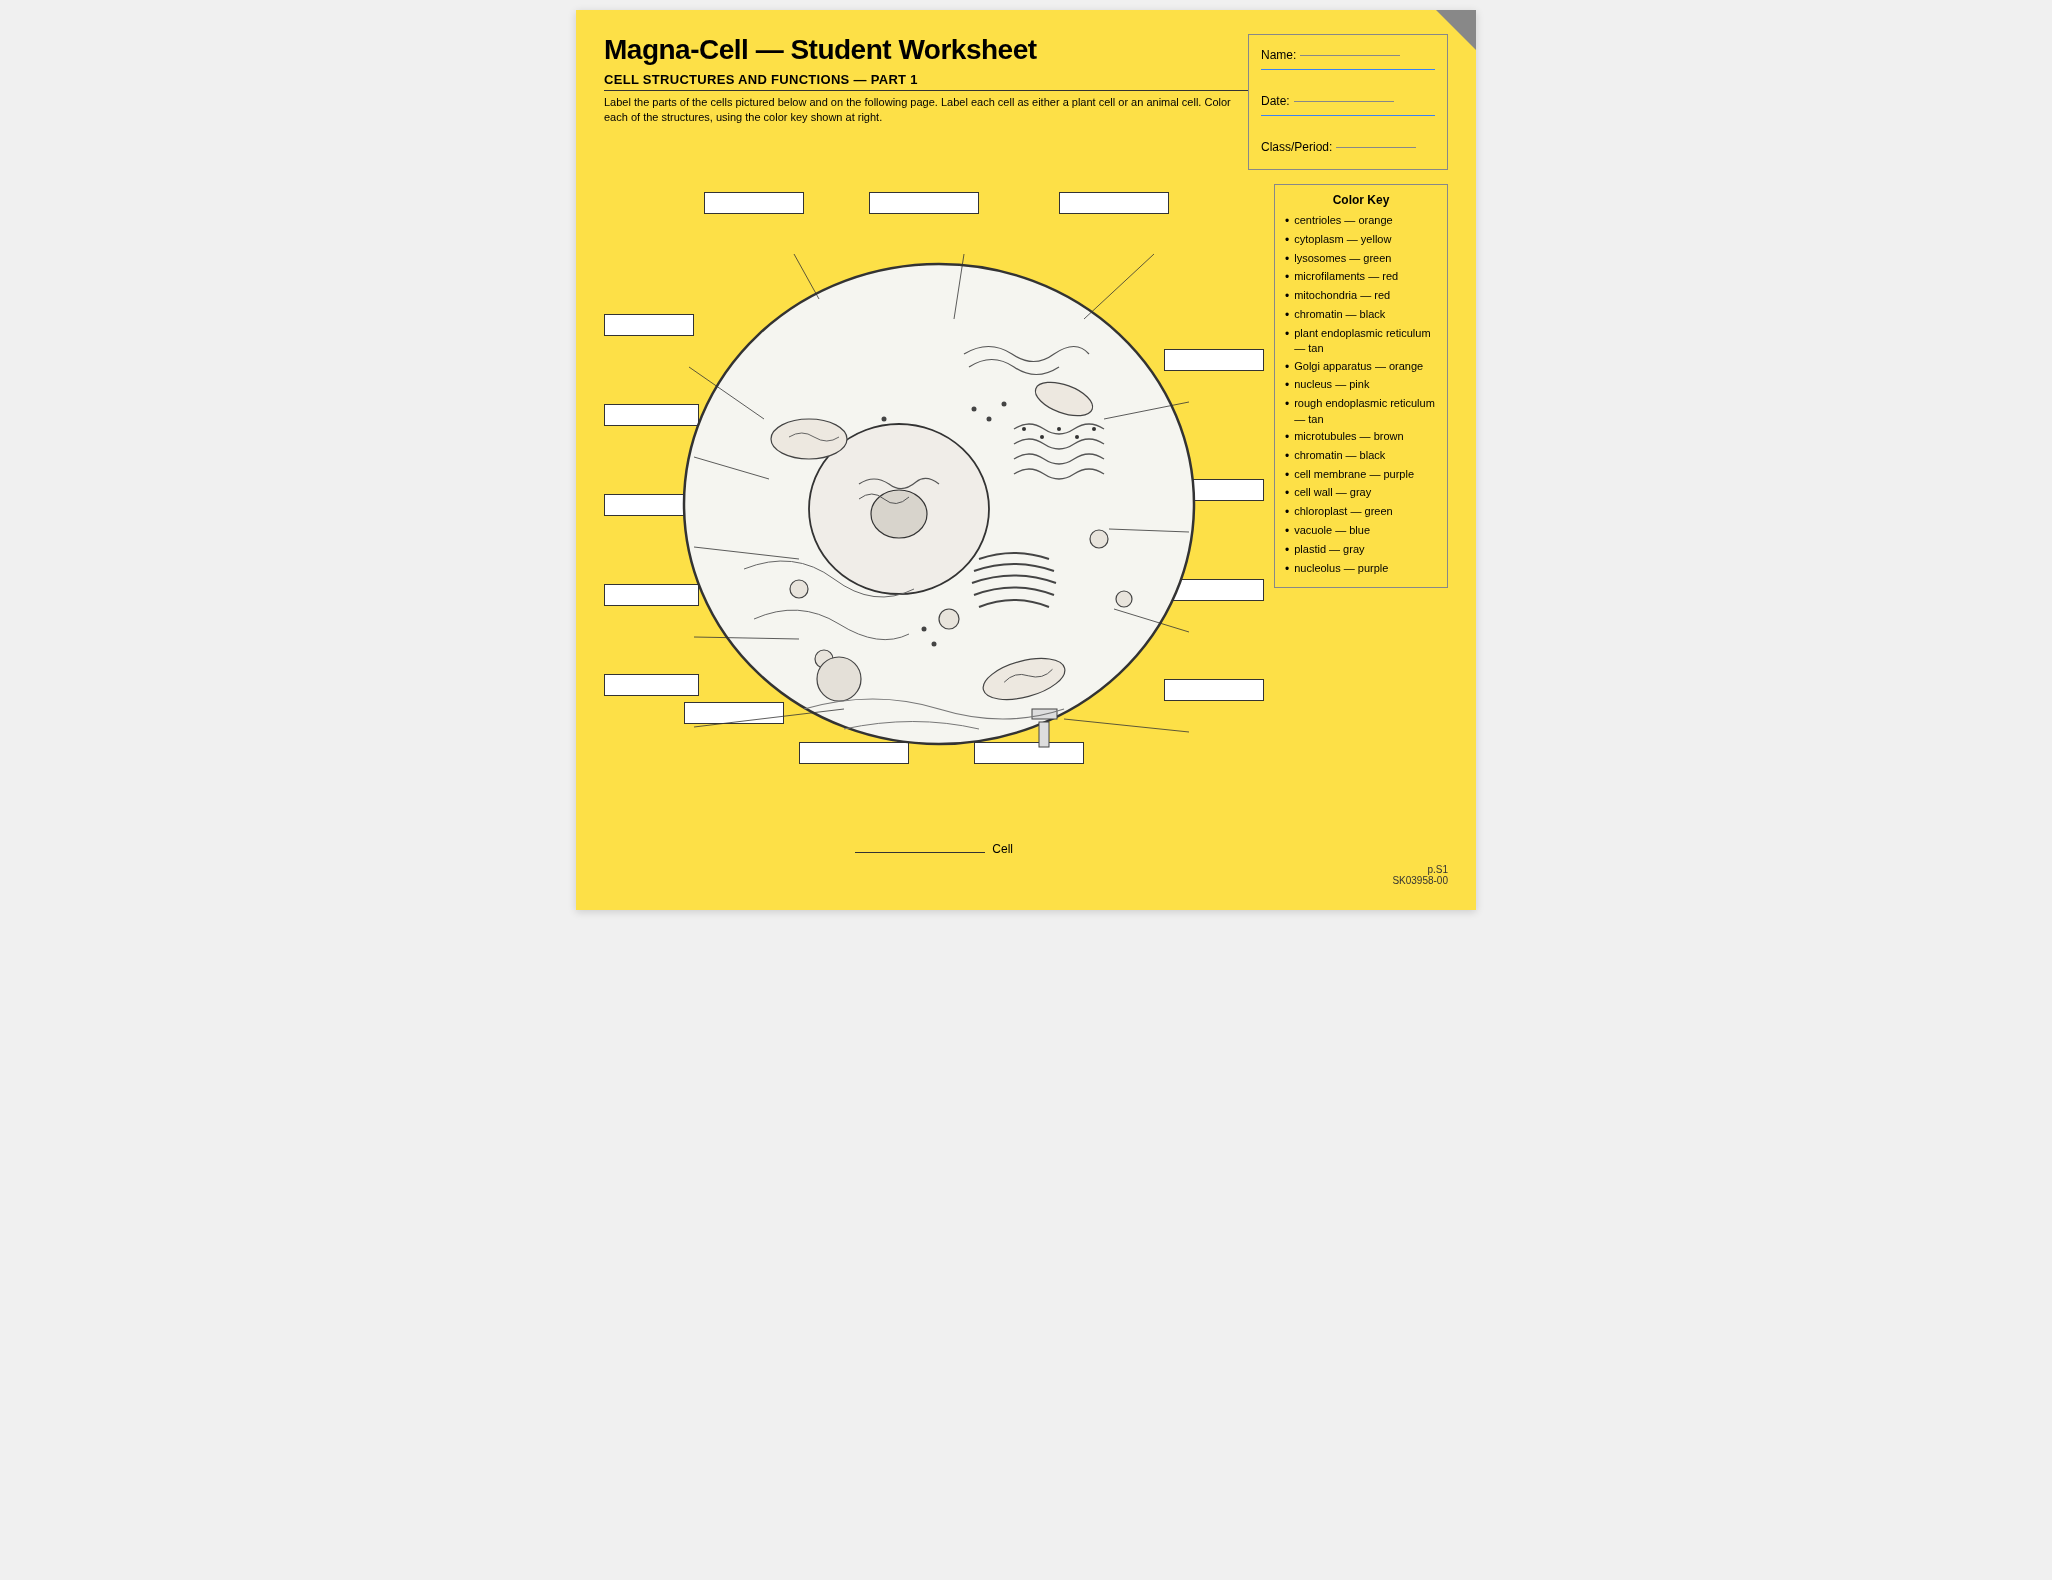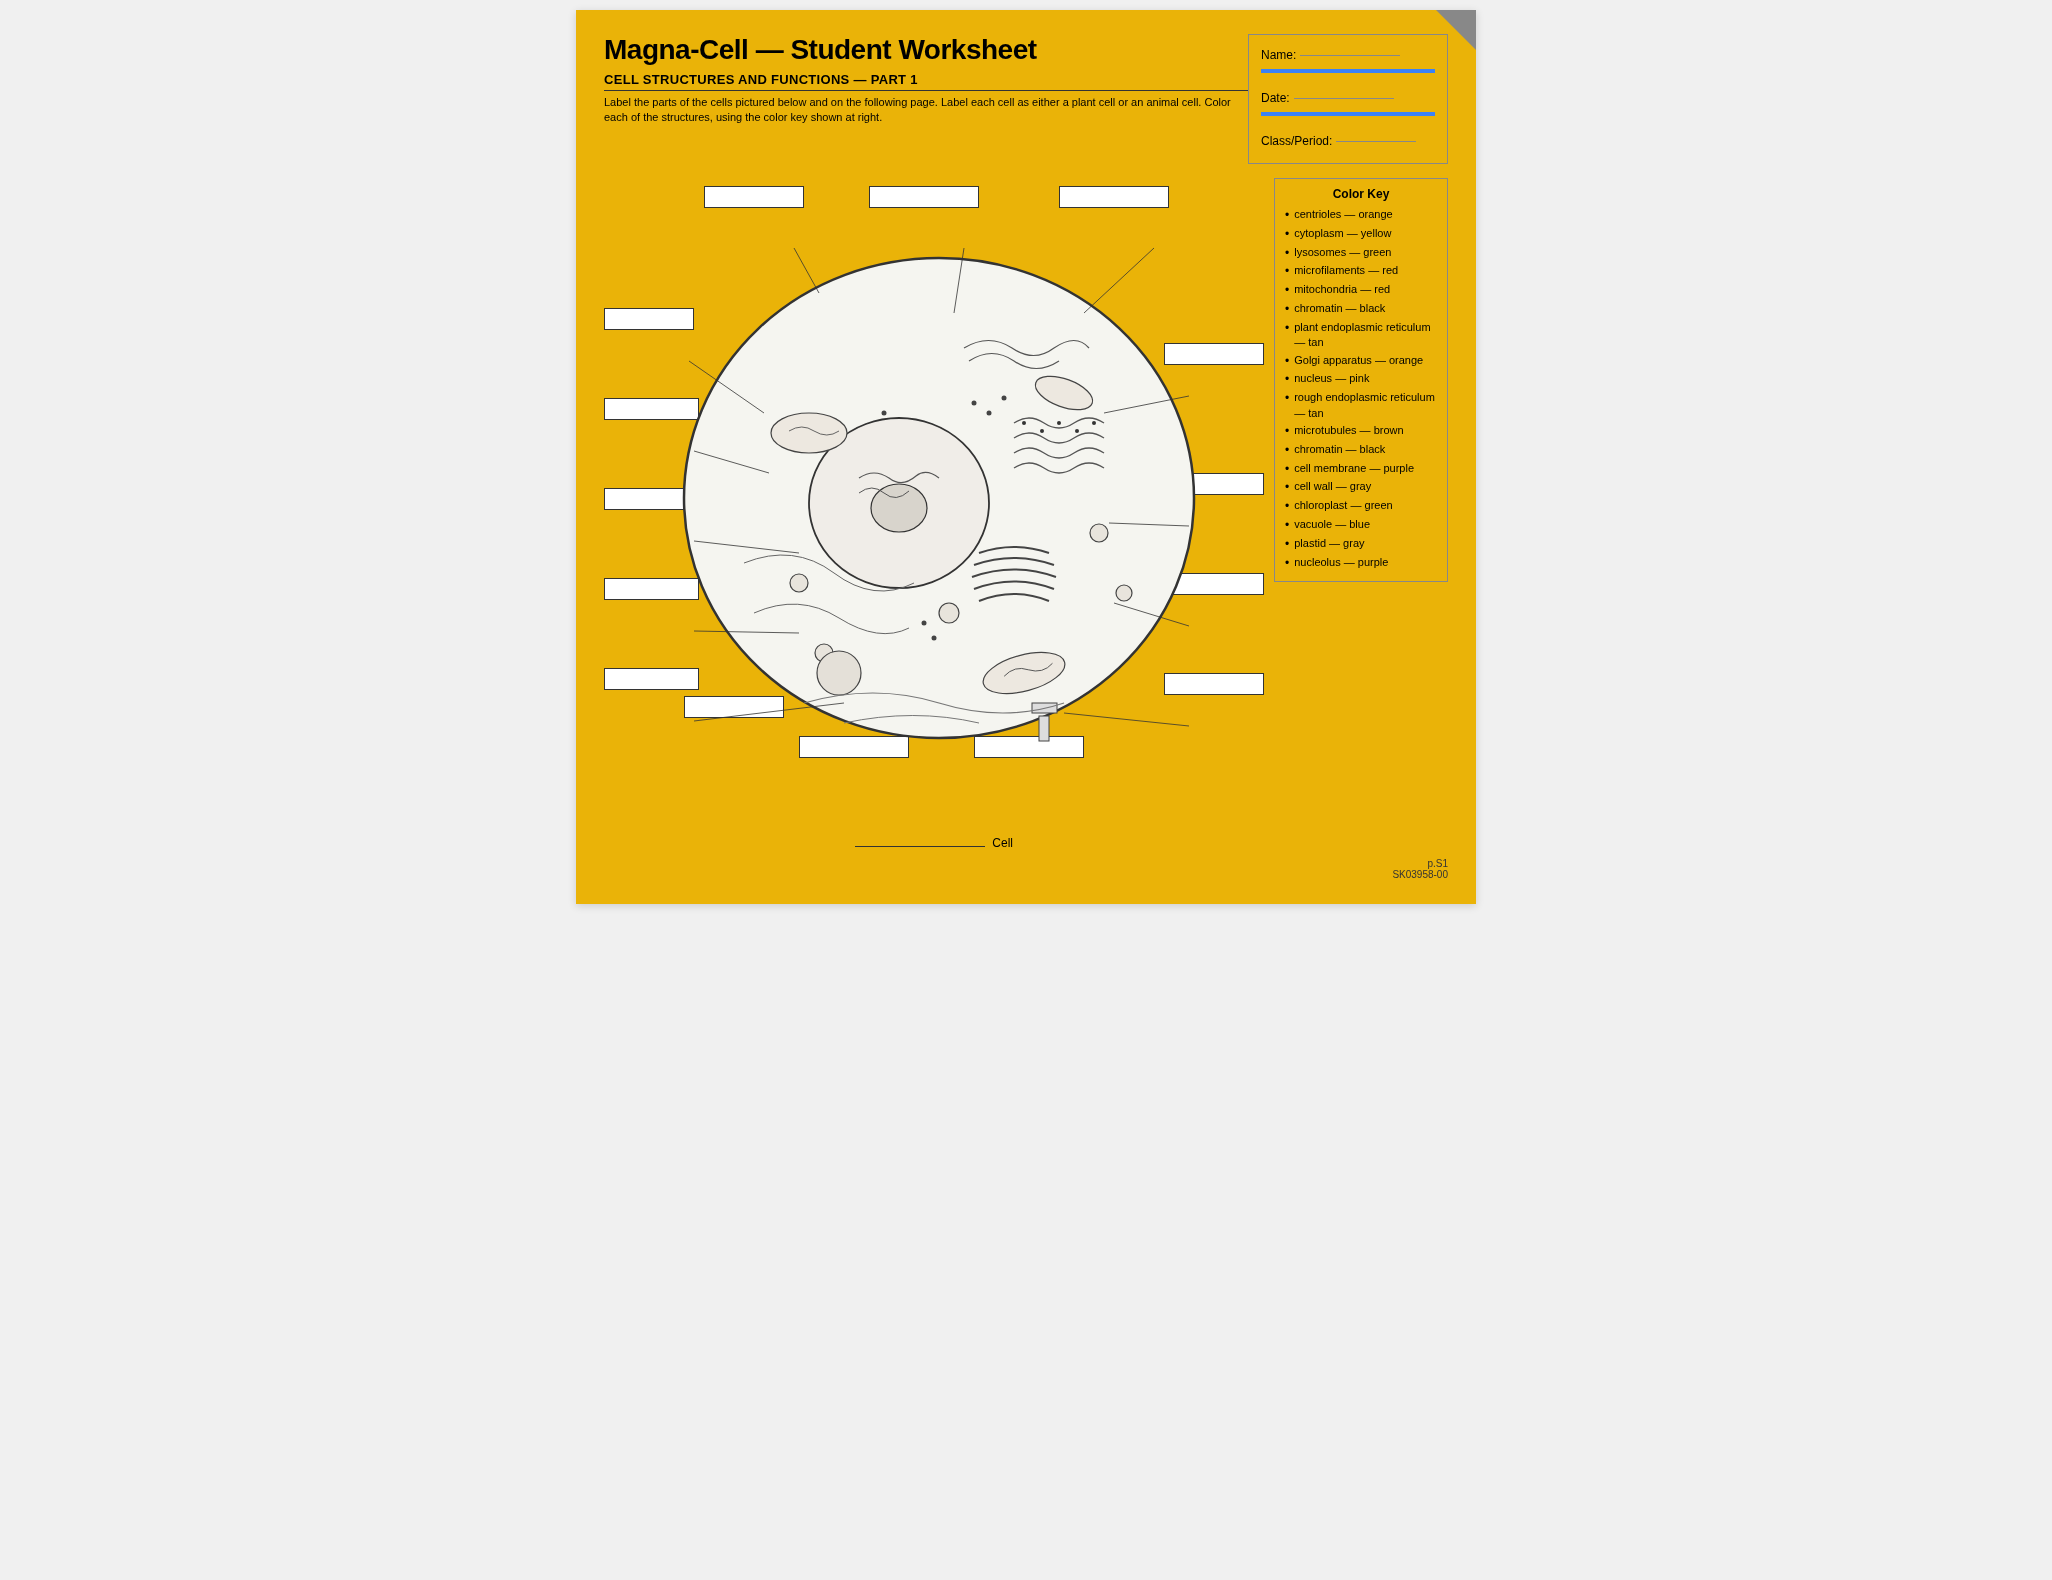--- a/index.html
+++ b/index.html
@@ -6,21 +6,21 @@
     body {
       background: #f0f0f0;
       font-family: Arial, sans-serif;
       display: flex;
       justify-content: center;
       align-items: flex-start;
       min-height: 100vh;
       padding: 10px;
     }
     .page {
-      background: #eab308;
+      background: #fde047;
       width: 900px;
       min-height: 780px;
       padding: 24px 28px 24px 28px;
       position: relative;
       box-shadow: 0 2px 8px rgba(0,0,0,0.15);
     }
     .header-row {
       display: flex;
       justify-content: space-between;
       align-items: flex-start;
@@ -32,26 +32,26 @@
       letter-spacing: -0.5px;
     }
     .info-box {
       border: 1px solid #888;
       padding: 8px 12px;
       min-width: 200px;
       font-size: 12px;
       line-height: 2;
     }
     .info-box .info-line {
-      border-bottom: 4px solid #3b82f6;
+      border-bottom: 1px solid #3b82f6;
       display: flex;
       align-items: center;
       gap: 4px;
       padding-bottom: 2px;
-      margin-bottom: 13px;
+      margin-bottom: 19px;
     }
     .info-box .info-line:last-child {
       border-bottom: none;
       margin-bottom: 0;
     }
     .info-box .info-blank {
       display: inline-block;
       border-bottom: 1px solid #888;
       width: 100px;
     }

